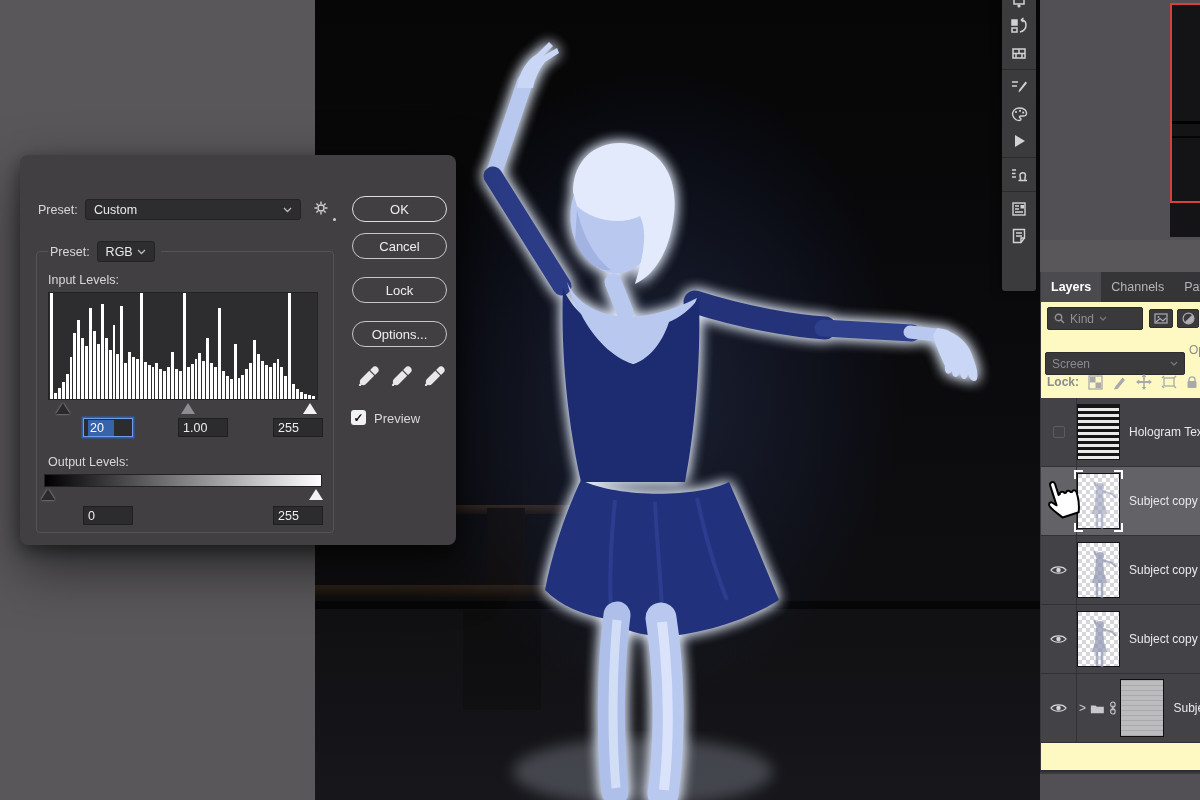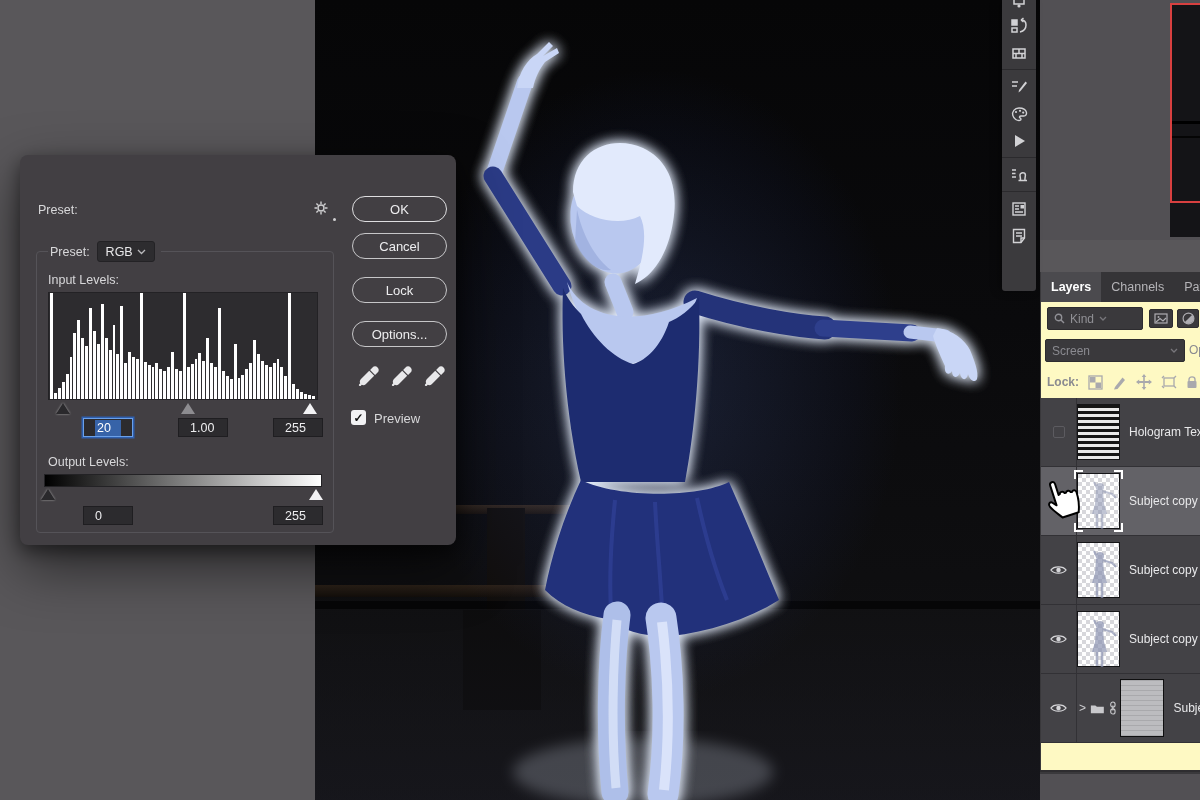--- a/index.html
+++ b/index.html
@@ -44,21 +44,21 @@
   
   .panel{position:absolute;left:1040px;top:272px;width:160px;height:498px;background:#fef9c3;z-index:5;border-left:1px solid #39383b;}
   .tabs{display:flex;height:30px;background:#353437;}
   .tab{padding:0 10px;display:flex;align-items:center;font-size:12.5px;color:#b5b4b8;cursor:pointer;white-space:nowrap;}
   .tab.active{background:#4b4a4e;color:#fff;font-weight:bold;}
   .filter-row{position:absolute;left:0;top:34px;width:100%;height:26px;}
   .mini-select{position:absolute;background:#3a393c;border:1px solid #2d2c2f;border-radius:2px;color:#909095;font-size:12px;display:flex;align-items:center;gap:5px;padding:0 6px;}
   .kind-select{left:6px;top:1px;width:96px;height:23px;}
   .icon-btn{position:absolute;top:3px;width:24px;height:19px;background:#3a393c;border:1px solid #2d2c2f;border-radius:2px;display:flex;align-items:center;justify-content:center;cursor:pointer;}
   .blend-row{position:absolute;left:0;top:66px;width:100%;height:26px;}
-  .blend-select{left:4px;top:1px;width:140px;height:23px;color:#8a8a90;gap:44px;}
+  .blend-select{left:4px;top:14px;width:140px;height:23px;color:#8a8a90;gap:44px;}
   .blend-select .grow{flex:1;}
   .op-label{position:absolute;left:148px;top:5px;font-size:12px;color:#8a8a90;}
   .lock-row{position:absolute;left:0;top:96px;width:100%;height:28px;display:flex;align-items:center;gap:9px;padding-left:6px;}
   .lock-label{font-size:12px;color:#8a8a90;font-weight:bold;}
   .layer-list{position:absolute;left:0;top:126px;width:100%;height:345px;background:#434246;}
   .lrow{position:relative;height:69px;border-bottom:1px solid #323135;display:flex;align-items:center;cursor:pointer;}
   .lrow.selected{background:#636267;}
   .viscell{position:relative;width:36px;height:100%;border-right:1px solid #323135;display:flex;align-items:center;justify-content:center;flex:0 0 36px;}
   .vis-empty{width:12px;height:12px;border:1px solid #5c5b60;border-radius:2px;}
   .thumb{position:relative;width:43px;height:56px;flex:0 0 43px;border:1px solid #141416;}
@@ -93,21 +93,21 @@
   .chan-wrap{position:absolute;left:28px;top:86px;background:#423f43;padding:0 6px 0 2px;display:flex;align-items:center;gap:7px;}
   .chan-wrap .dlg-lab2{font-size:12.5px;color:#d8d8da;}
   .histogram{position:absolute;left:28px;top:137px;width:270px;height:108px;background:#2d2c2f;border:1px solid #232225;
     display:flex;align-items:flex-end;padding:0 1px;overflow:hidden;}
   .hbar{flex:1 1 auto;background:#fff;margin-right:1px;}
   .tri{position:absolute;width:0;height:0;border-left:7px solid transparent;border-right:7px solid transparent;cursor:pointer;}
   .tri.blk{border-bottom:11px solid #2a292c;filter:drop-shadow(0 0 1px #aaa);}
   .tri.gry{border-bottom:11px solid #8d8c90;}
   .tri.wht{border-bottom:11px solid #f2f2f4;}
   .field{position:absolute;width:50px;height:19px;background:#2c2b2e;border:1px solid #1f1e21;color:#ededef;
-    font-size:12.5px;display:flex;align-items:center;padding-left:11px;}
+    font-size:12.5px;display:flex;align-items:center;padding-left:4px;}
   .field.focus{border:1px solid #6ba0e8;box-shadow:0 0 0 1.5px #2e5fae;}
   .field.focus .sel{background:#3763a8;color:#fff;padding:1px 10px 1px 2px;}
   .gradbar{position:absolute;left:24px;top:319px;width:278px;height:13px;background:linear-gradient(to right,#000,#fff);border:1px solid #232225;}
   .dropper{position:absolute;cursor:pointer;}
   .chkbox{position:absolute;left:331px;top:255px;width:15px;height:15px;background:#f2f2f4;border-radius:3px;
     display:flex;align-items:center;justify-content:center;font-size:12px;color:#111;font-weight:bold;cursor:pointer;}
 
   
   .hand-cursor{position:absolute;left:1042px;top:474px;z-index:40;transform:rotate(-18deg);}
 </style>
@@ -388,20 +388,26 @@
   </div>
   <div class="below-panel"></div>
 
   <svg class="hand-cursor" width="40" height="46" viewBox="0 0 24 28">
     <path d="M8.5 26 C6.5 23 4.5 20.5 3.2 17.5 C2.4 15.7 3.8 14.4 5.2 15.3 L7.3 17.8 L7.3 5.2 C7.3 3 10.4 3 10.4 5.2 L10.4 12.2 L11.2 12 C11.5 10.6 13.9 10.6 14.2 12.2 L15.1 12.3 C15.6 11 17.7 11.2 17.9 12.8 L18.8 13 C19.3 11.9 21.3 12.2 21.3 14 C21.3 17.8 20.6 21.9 18.8 26 Z" fill="#ffffff" stroke="#000000" stroke-width="1.2" stroke-linejoin="round"></path>
   </svg>
 
   <div class="dialog">
 
     <span class="dlg-label" style="left:18px;top:48px;">Preset:</span>
+    <div class="select" style="left:65px;top:44px;width:216px;height:21px;">
+      <span class="grow">Custom</span>
+      <svg width="9" height="6" viewBox="0 0 9 6" fill="none" stroke="#b9b9bc" stroke-width="1.3">
+          <path d="M1 1 L4.5 4.5 L8 1"></path>
+        </svg>
+    </div>
     <div class="gear">
       <svg width="17" height="17" viewBox="0 0 17 17" fill="none" stroke="#d0d0d2" stroke-width="1.4">
         <circle cx="8" cy="8" r="3"></circle>
         <path d="M8 1.5 V4 M8 12 V14.5 M1.5 8 H4 M12 8 H14.5 M3.4 3.4 L5.2 5.2 M10.8 10.8 L12.6 12.6 M12.6 3.4 L10.8 5.2 M5.2 10.8 L3.4 12.6"></path>
       </svg>
       <span style="position:absolute;right:-6px;bottom:0;width:3px;height:3px;background:#d0d0d2;border-radius:50%;"></span>
     </div>
 
     <button class="pill default" style="top:41px;">OK</button>
     <button class="pill" style="top:78px;">Cancel</button>

